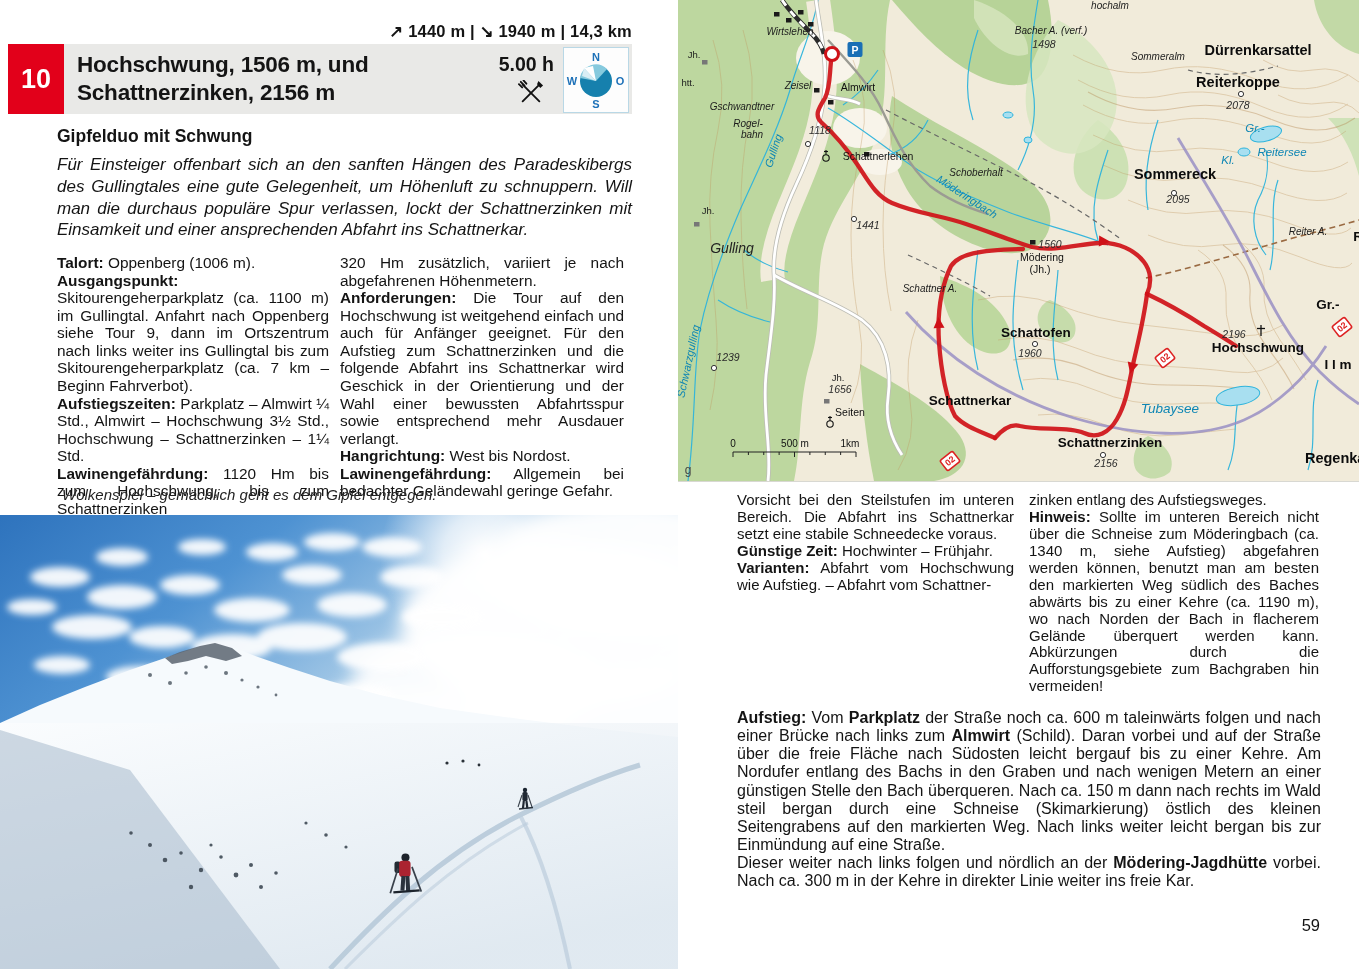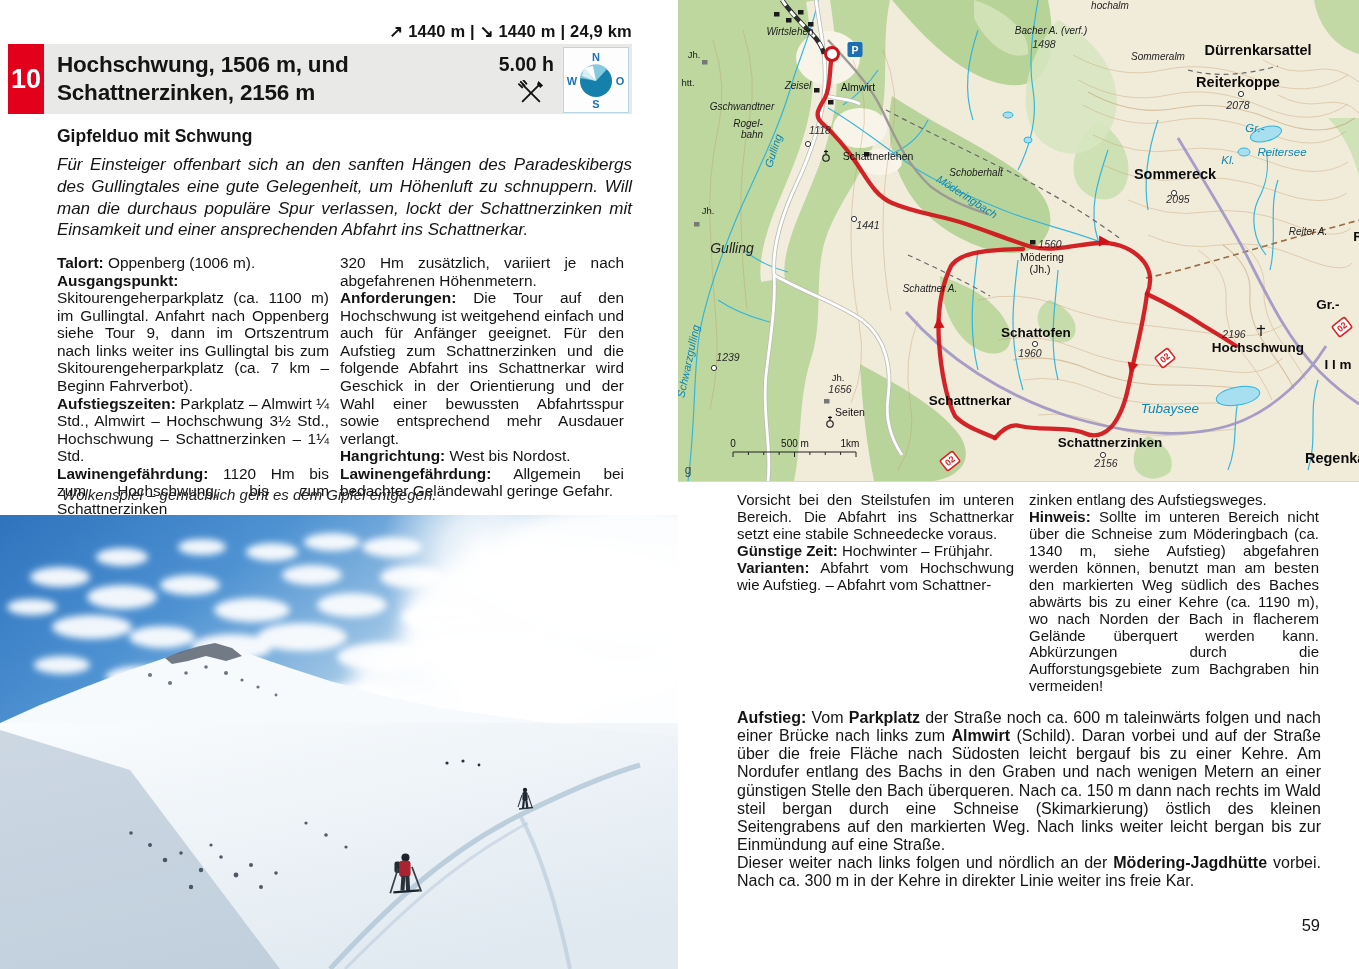--- a/index.html
+++ b/index.html
@@ -3,21 +3,21 @@
 <meta charset="utf-8">
 <style>
   html,body{margin:0;padding:0;}
   body{width:1359px;height:969px;position:relative;background:#fff;overflow:hidden;
        font-family:"Liberation Sans",sans-serif;color:#141414;}
   b{font-weight:bold;}
   
   .stats{position:absolute;top:22px;left:330px;width:302px;text-align:right;
          font-size:16.5px;font-weight:bold;letter-spacing:.2px;}
   .titleblock{position:absolute;left:8px;top:44px;width:624px;height:70px;display:flex;}
-  .tournum{width:36px;background:var(--red);color:#fff;font-size:27px;font-weight:bold;
+  .tournum{width:56px;background:var(--red);color:#fff;font-size:27px;font-weight:bold;
            display:flex;align-items:center;justify-content:center;}
   .titlebar{flex:1;background:#e9e9e7;position:relative;display:flex;flex-direction:column;
             justify-content:center;padding-left:13px;}
   .title-line{font-size:22.5px;font-weight:bold;line-height:1.23;letter-spacing:-.2px;}
   .duration{position:absolute;right:78px;top:9px;font-size:19.5px;font-weight:bold;margin-left:43px;}
   .cutlery{position:absolute;right:88px;bottom:8px;width:26px;height:26px;}
   .compassbox{position:absolute;right:3px;top:3px;width:64px;height:64px;background:#fdfdfd;
               border:1px solid #b9d8e6;}
   
   .left-text{position:absolute;left:57px;top:126px;width:575px;}
@@ -51,21 +51,21 @@
   .rcol1{width:277px;} .rcol2{width:290px;}
   .cols2 .para{font-size:15px;line-height:1.13;text-align:justify;}
   .aufstieg{margin-top:14px;}
   .aufstieg .para{font-size:16px;line-height:1.13;text-align:justify;}
   .pagenum{position:absolute;left:1270px;top:916px;width:50px;text-align:right;font-size:16.5px;}
   :root{--red:#e2001a;--routered:#cf1118;}
 </style>
 </head>
 <body>
 
-<div class="stats">↗ 1440 m | ↘ 1440 m | 24,9 km</div>
+<div class="stats">↗ 1440 m | ↘ 1940 m | 14,3 km</div>
 
 <div class="titleblock">
   <div class="tournum">10</div>
   <div class="titlebar">
     <span class="title-line">Hochschwung, 1506 m, und</span>
     <span class="title-line">Schattnerzinken, 2156 m</span>
     <span class="duration">5.00 h</span>
     <svg class="cutlery" viewBox="0 0 28 28">
       <g stroke="#111" stroke-width="2" stroke-linecap="round" fill="none">
         <line x1="5" y1="5" x2="23" y2="23"></line>

